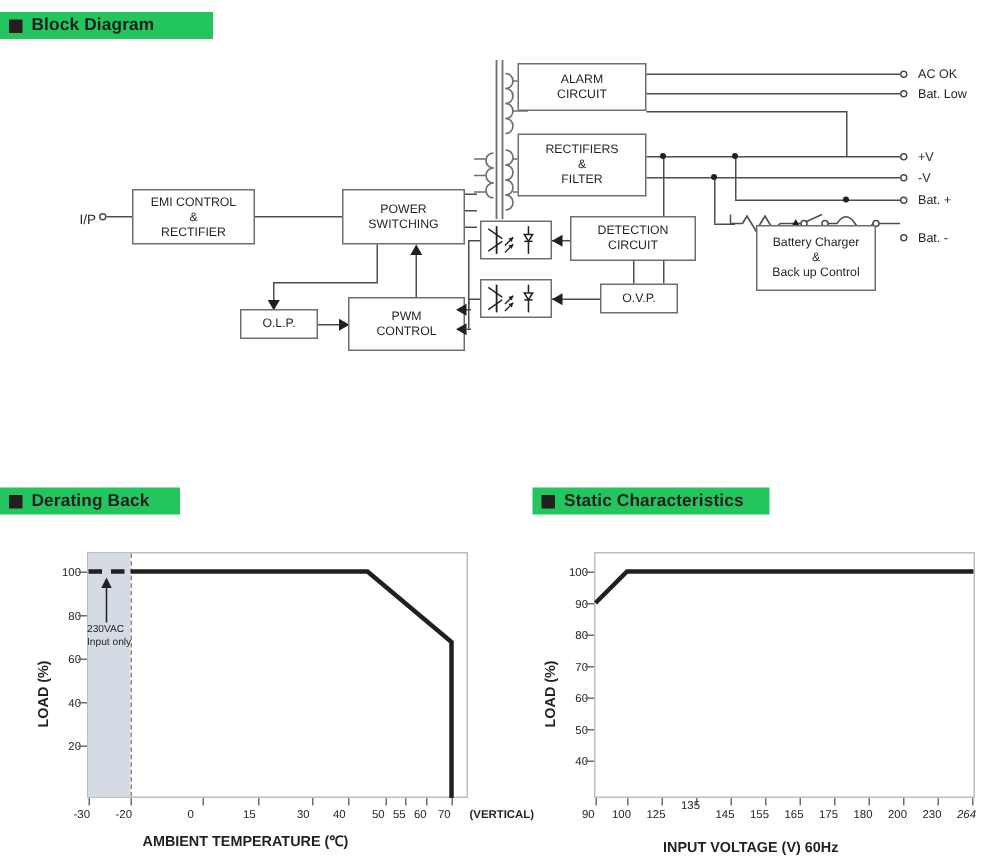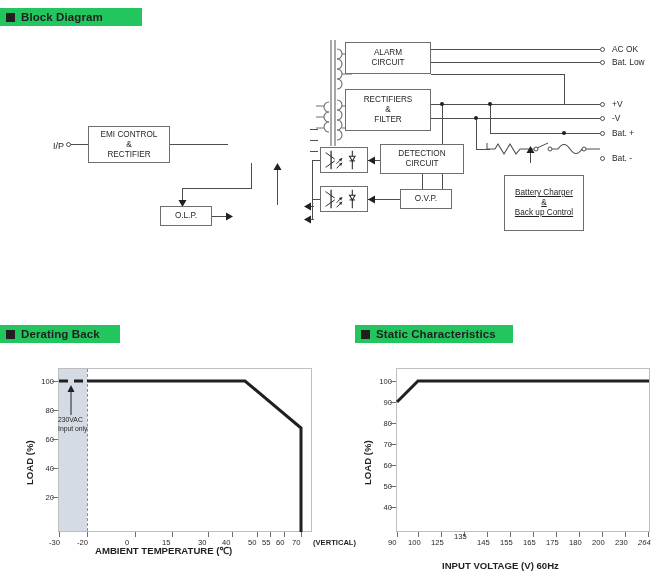--- a/index.html
+++ b/index.html
@@ -170,20 +170,24 @@
   <div class="wire h" style="left:71px; top:110px; width:17px;"></div>
 
   <div class="bd-box" style="left:88px; top:92px; width:82px; height:37px;">
     <span class="l">EMI CONTROL</span>
     <span class="l">&amp;</span>
     <span class="l">RECTIFIER</span>
   </div>
 
   <div class="wire h" style="left:170px; top:110px; width:58px;"></div>
 
+  <div class="bd-box" style="left:228px; top:92px; width:82px; height:37px;">
+    <span class="l">POWER</span>
+    <span class="l">SWITCHING</span>
+  </div>
 
   <div class="wire v" style="left:251px; top:129px; height:25px;"></div>
   <div class="wire h" style="left:182px; top:154px; width:70px;"></div>
   <div class="wire v" style="left:182px; top:154px; height:13px;"></div>
   <svg style="position:absolute; left:178px; top:165px;" width="9" height="8">
     <polygon points="4.5,8 0.5,1 8.5,1" fill="#231f20"></polygon>
   </svg>
 
   <div class="wire v" style="left:277px; top:136px; height:35px;"></div>
   <svg style="position:absolute; left:273px; top:129px;" width="9" height="8">
@@ -192,20 +196,24 @@
 
   <div class="bd-box" style="left:160px; top:172px; width:52px; height:20px;">
     <span class="l">O.L.P.</span>
   </div>
 
   <div class="wire h" style="left:212px; top:182px; width:15px;"></div>
   <svg style="position:absolute; left:225px; top:178px;" width="8" height="9">
     <polygon points="8,4.5 1,0.5 1,8.5" fill="#231f20"></polygon>
   </svg>
 
+  <div class="bd-box" style="left:232px; top:164px; width:78px; height:36px;">
+    <span class="l">PWM</span>
+    <span class="l">CONTROL</span>
+  </div>
 
   <svg style="position:absolute; left:316px; top:6px;" width="36" height="106">
     <line x1="15" y1="0" x2="15" y2="106" stroke="#6d6e71" stroke-width="1.2"></line>
     <line x1="19" y1="0" x2="19" y2="106" stroke="#6d6e71" stroke-width="1.2"></line>
 
     <path d="M21,9 a5,5 0 1 1 0,10" fill="none" stroke="#6d6e71" stroke-width="1.1"></path>
     <path d="M21,19 a5,5 0 1 1 0,10" fill="none" stroke="#6d6e71" stroke-width="1.1"></path>
     <path d="M21,29 a5,5 0 1 1 0,10" fill="none" stroke="#6d6e71" stroke-width="1.1"></path>
     <path d="M21,39 a5,5 0 1 1 0,10" fill="none" stroke="#6d6e71" stroke-width="1.1"></path>
 
@@ -334,21 +342,21 @@
     <line x1="65" y1="9" x2="71" y2="9" stroke="#4d4d4f" stroke-width="1"></line>
     <path d="M71,9 q6,-9 12,0 q6,9 12,0" fill="none" stroke="#4d4d4f" stroke-width="1.1"></path>
     <circle cx="97" cy="9" r="2" fill="none" stroke="#4d4d4f" stroke-width="1"></circle>
     <line x1="99" y1="9" x2="113" y2="9" stroke="#4d4d4f" stroke-width="1"></line>
   </svg>
   <div class="wire v" style="left:530px; top:115px; height:14px;"></div>
   <svg style="position:absolute; left:526px; top:112px;" width="9" height="8">
     <polygon points="4.5,0 0.5,7 8.5,7" fill="#231f20"></polygon>
   </svg>
 
-  <div class="bd-box" style="left:504px; top:141px; width:80px; height:56px;text-decoration:underline;">
+  <div class="bd-box" style="left:504px; top:116px; width:80px; height:44px;">
     <span class="l">Battery Charger</span>
     <span class="l">&amp;</span>
     <span class="l">Back up Control</span>
   </div>
 
   <span class="term" style="left:600px; top:13px;"></span>
   <span class="term-label" style="left:612px; top:10px;">AC OK</span>
 
   <span class="term" style="left:600px; top:26px;"></span>
   <span class="term-label" style="left:612px; top:23px;">Bat. Low</span>
@@ -419,21 +427,21 @@
   <span class="xtick-label" style="left:248px; top:178px; width:18px;">50</span>
   <span class="tickmark" style="left:270px; top:172px; width:1px; height:5px;"></span>
   <span class="xtick-label" style="left:262px; top:178px; width:17px;">55</span>
   <span class="tickmark" style="left:284px; top:172px; width:1px; height:5px;"></span>
   <span class="xtick-label" style="left:276px; top:178px; width:17px;">60</span>
   <span class="tickmark" style="left:301px; top:172px; width:1px; height:5px;"></span>
   <span class="xtick-label" style="left:292px; top:178px; width:18px;">70</span>
 
   <span class="vertical-note" style="left:313px; top:178px;font-weight:bold;">(VERTICAL)</span>
 
-  <span class="axis-title" style="left:95px; top:184px;">AMBIENT TEMPERATURE (℃)</span>
+  <span class="axis-title" style="left:95px; top:194px;">AMBIENT TEMPERATURE (℃)</span>
 </div>
 
 <div class="section-header" style="left:355px; top:325px; width:158px;">
   <span class="sq"></span>
   <span class="lbl">Static Characteristics</span>
 </div>
 
 <div class="chart-wrap" style="left:350px; top:360px; width:320px; height:218px;">
 
   <div class="plot" style="left:46px; top:8px; width:254px; height:164px;"></div>

